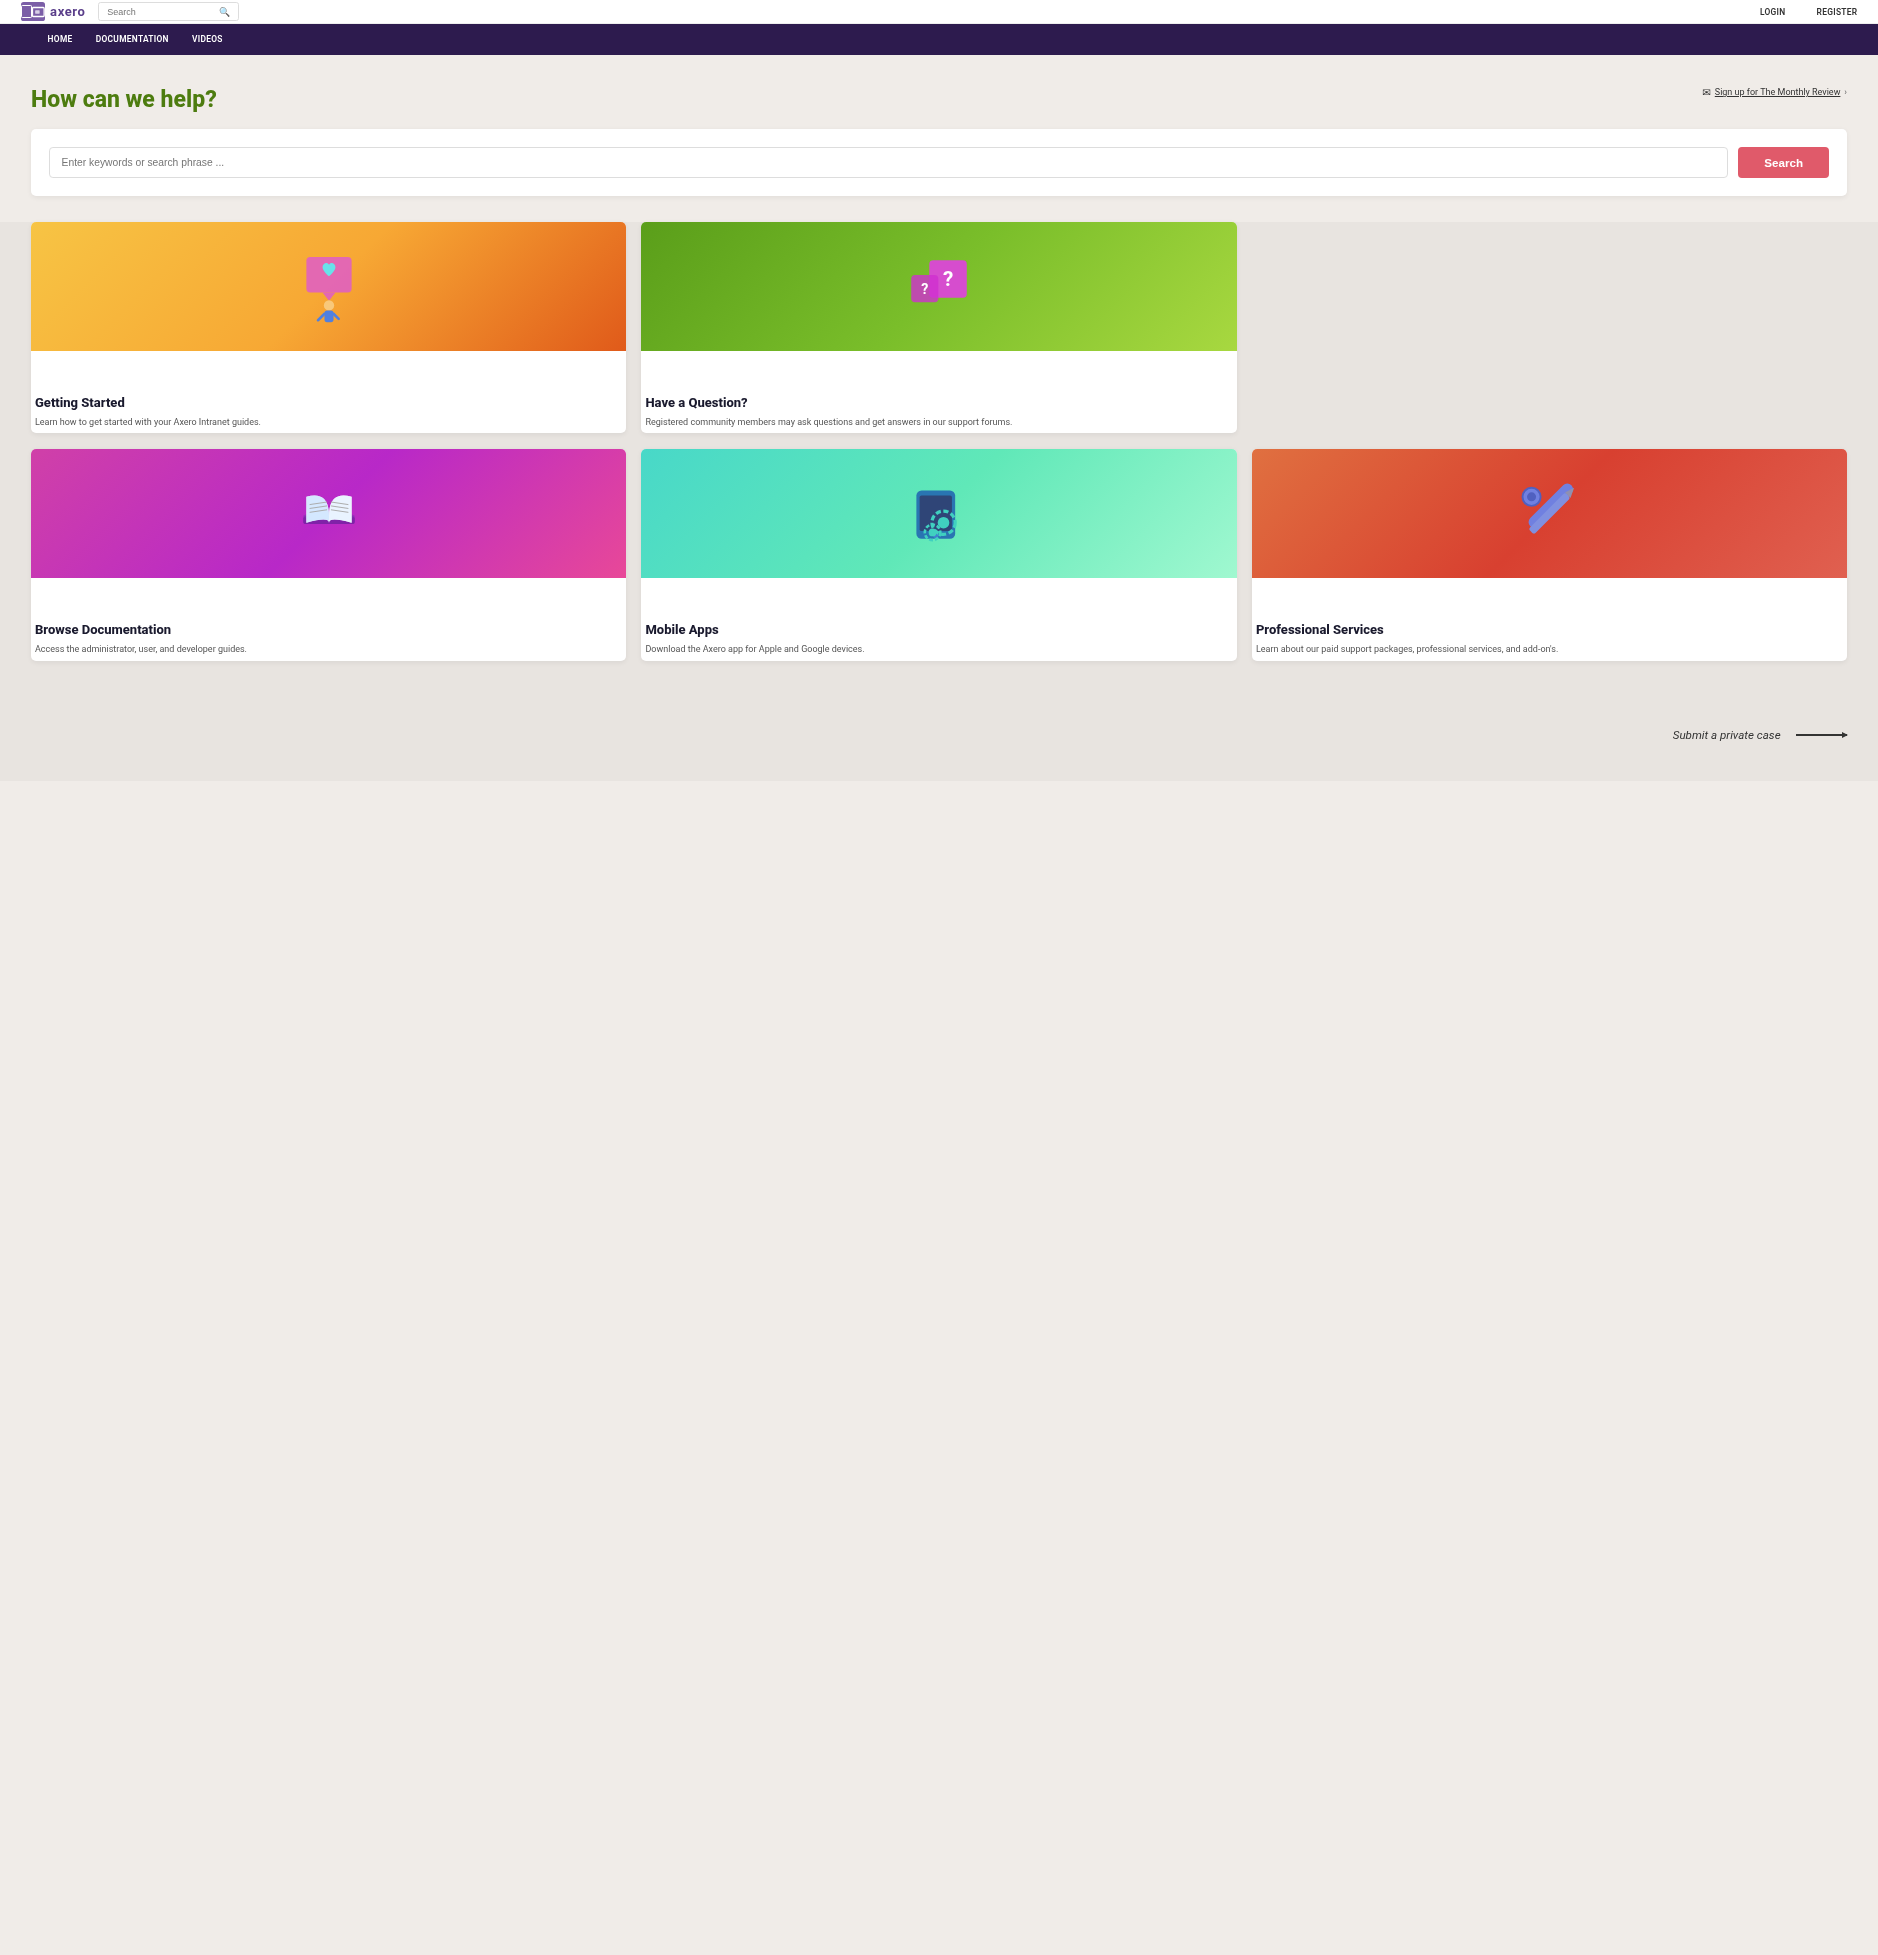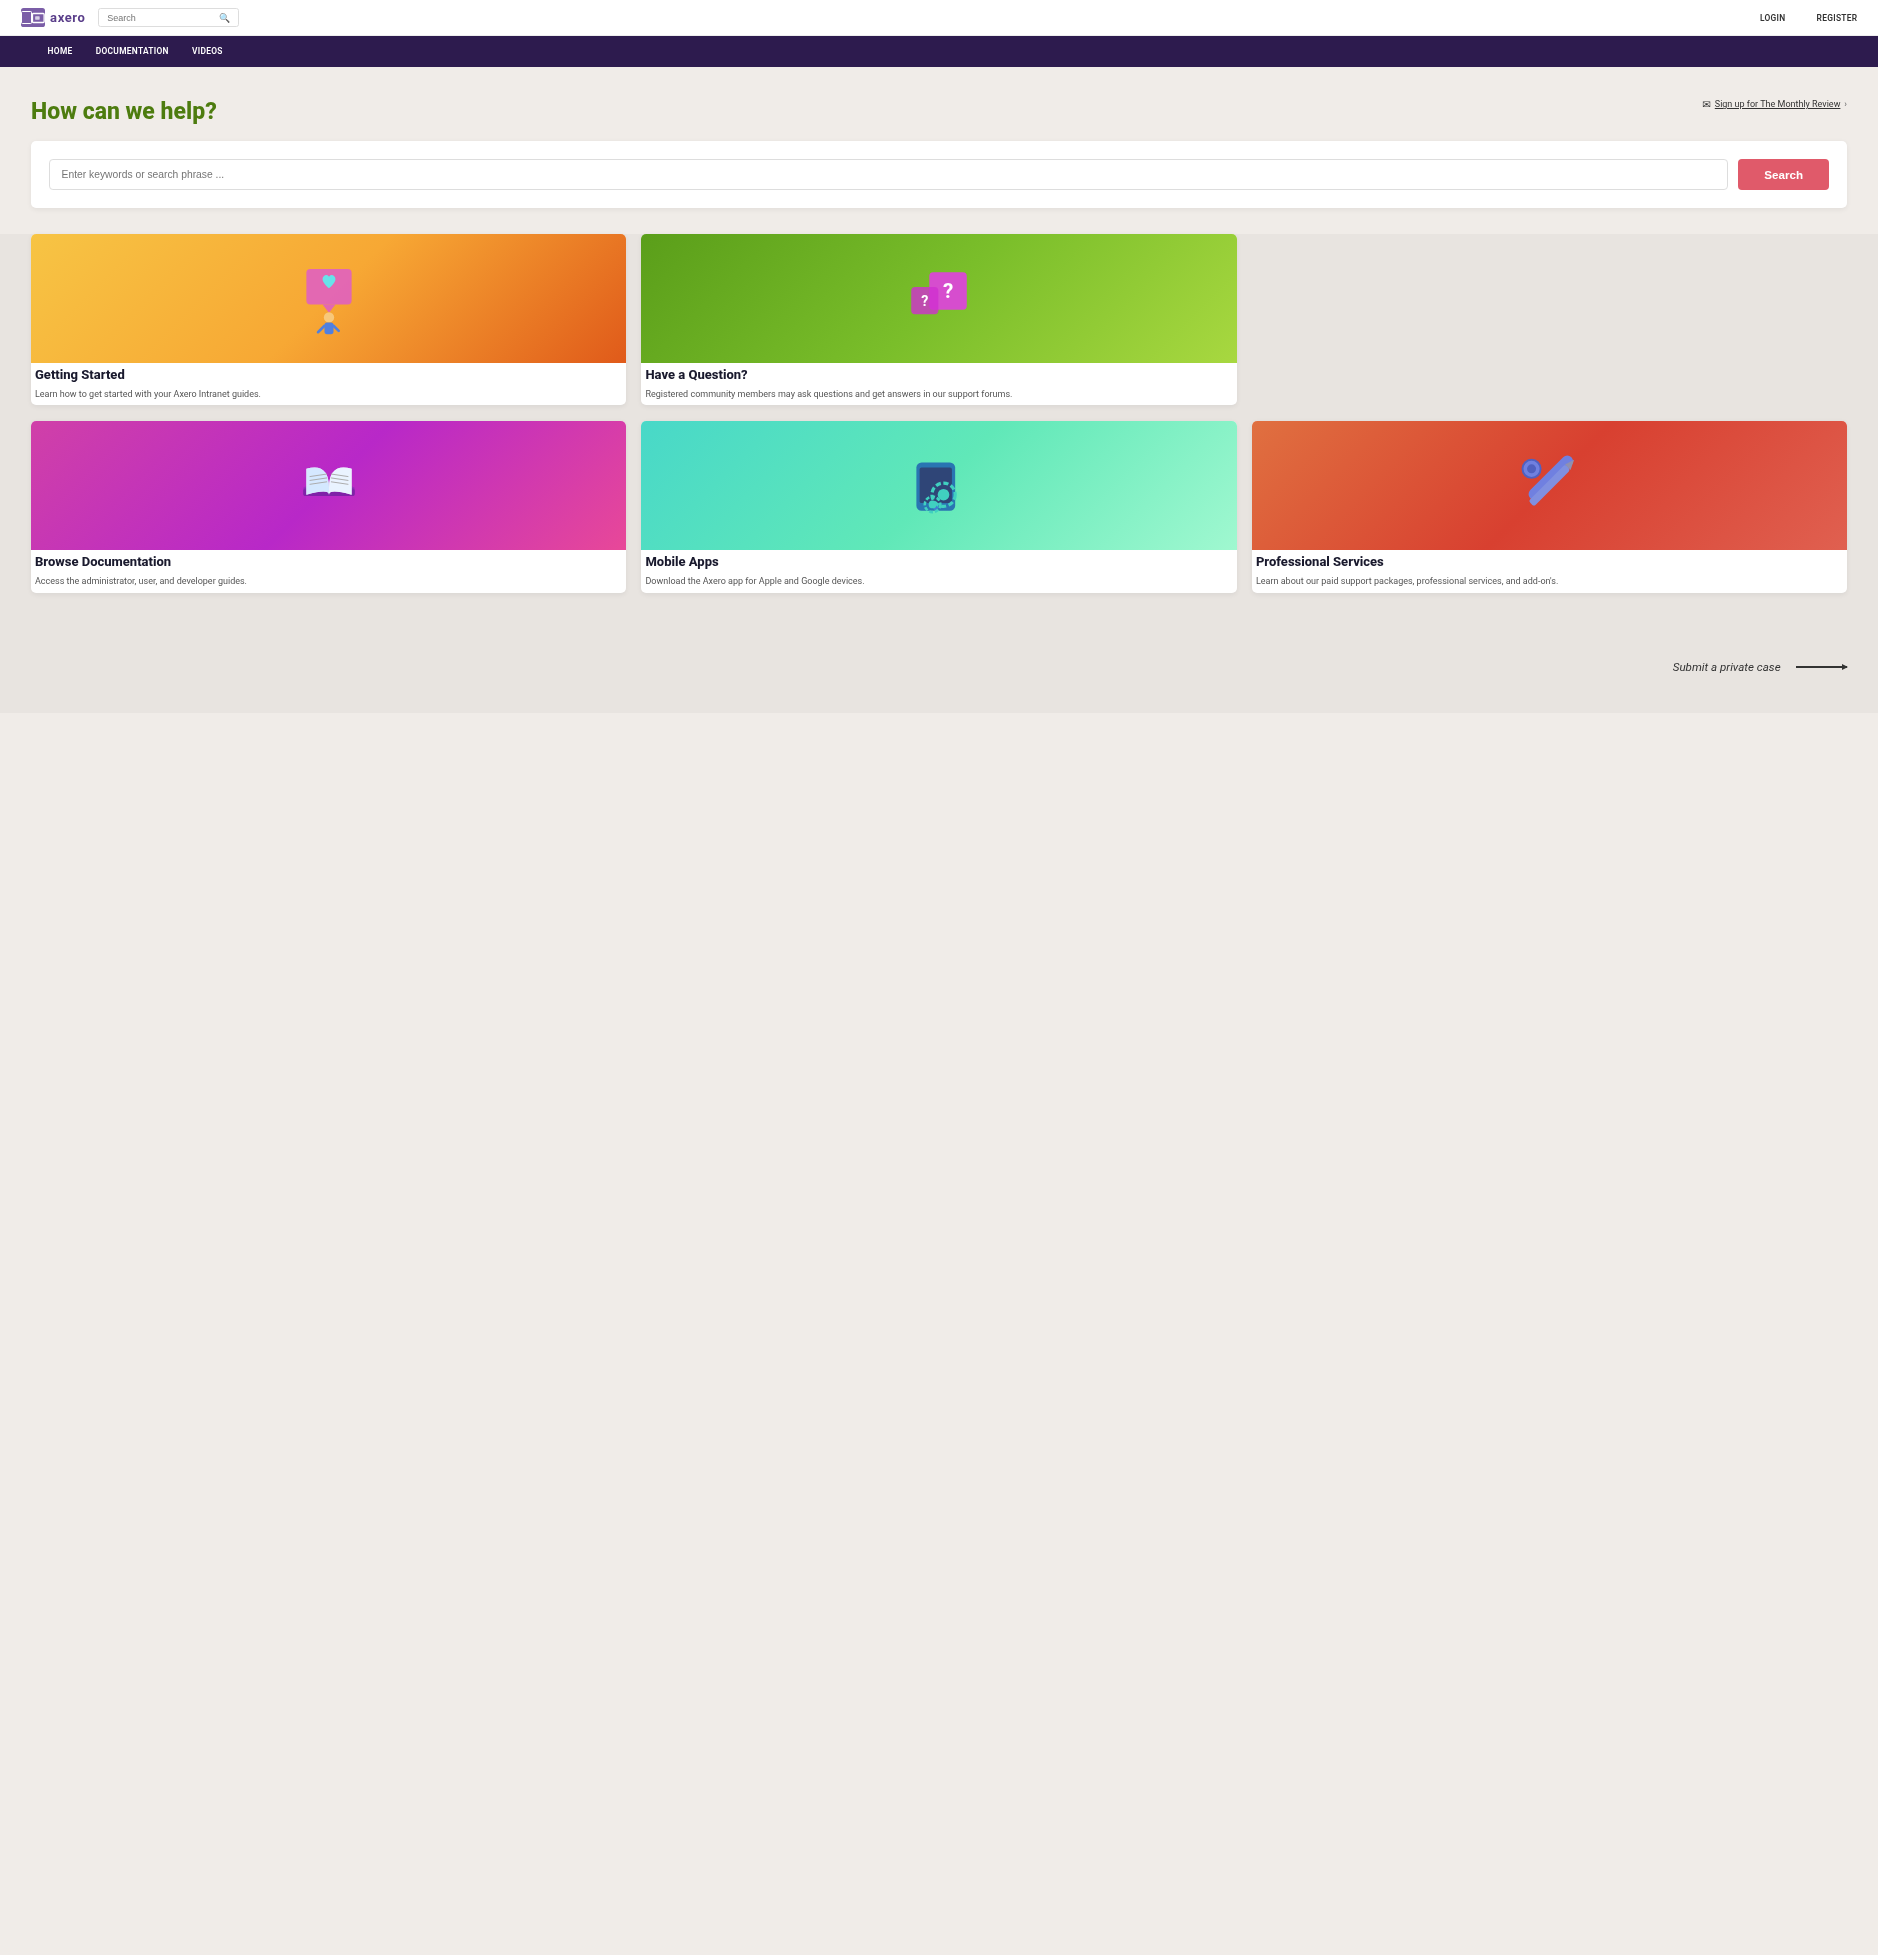--- a/index.html
+++ b/index.html
@@ -4,21 +4,21 @@
   <style>
     * { box-sizing: border-box; margin: 0; padding: 0; }
     body { font-family: -apple-system, BlinkMacSystemFont, 'Segoe UI', Roboto, sans-serif; background: #f0ece8; min-height: 100vh; }
 
     
     .header {
       background: #fff;
       display: flex;
       justify-content: space-between;
       padding: 0 20.6px;
-      height: 36px;
+      height: 24px;
       border-bottom: 0.6px solid #eee;
     }
     .header-left { display: flex; align-items: center; gap: 13px; }
     .logo { display: flex; align-items: center; gap: 5.1px; }
     .logo-icon {
       width: 24.4px; height: 19px;
       background: #7b5ea7;
       border-radius: 2.6px;
       display: flex; align-items: center; justify-content: center;
       position: relative;
@@ -147,21 +147,21 @@
     }
     .card-image {
       width: 100%;
       height: 129px;
       display: flex;
       align-items: center;
       justify-content: center;
       position: relative;
       overflow: hidden;
     }
-    .card-body { padding: 4px; }
+    .card-body { padding: 4px; margin-top: 40px; }
     .card-title {
       font-size: 13px;
       font-weight: 800;
       color: #1a1a2e;
       margin-bottom: 6.4px;
     }
     .card-desc {
       font-size: 9px;
       color: #555;
       line-height: 1.5;

